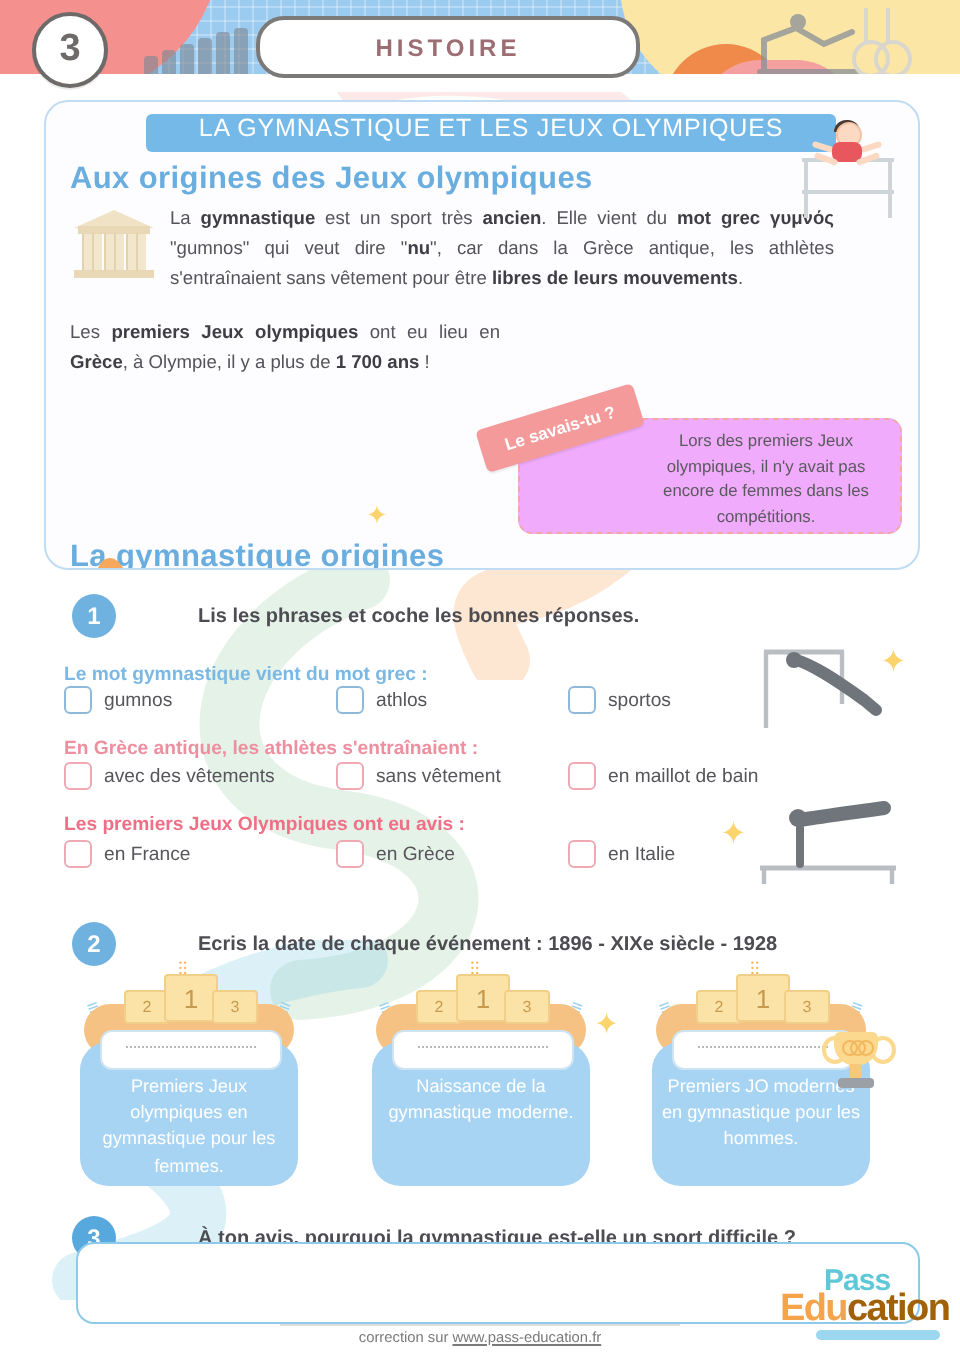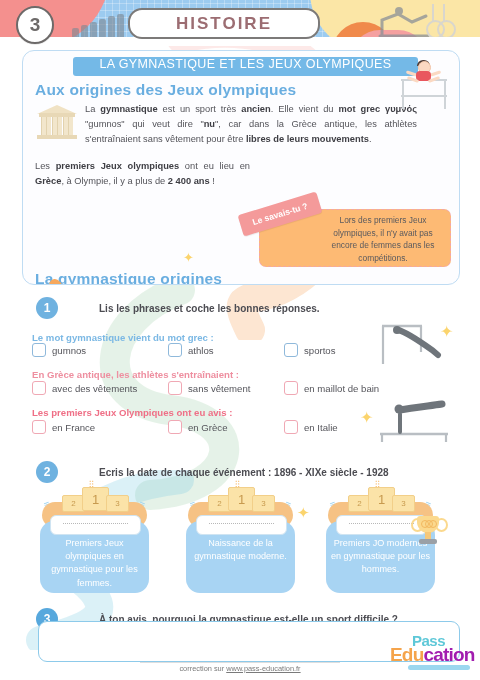--- a/index.html
+++ b/index.html
@@ -23,21 +23,21 @@
   .hdr-white-l{position:absolute;left:0;bottom:0;width:480px;height:9px;background:#ffffff;}
   .hdr-salmon{position:absolute;right:86px;top:22px;width:62px;height:34px;border-radius:32px 32px 0 0;background:#f08a4b;}
   .hdr-salmon2{position:absolute;right:52px;top:30px;width:78px;height:30px;border-radius:40px 40px 0 0;background:#f5a0a0;}
 
   .badge-num{position:absolute;left:16px;top:6px;width:34px;height:34px;border-radius:50%;
     background:#ffffff;border:2px solid #6d6a69;display:flex;align-items:center;justify-content:center;
     font-size:19px;font-weight:bold;color:#6d6a69;box-shadow:0 1px 0 rgba(0,0,0,.08);}
 
   .hist-pill{position:absolute;left:128px;top:8px;width:188px;height:27px;border-radius:14px;
     background:#ffffff;border:2px solid #7c7a79;display:flex;align-items:center;justify-content:center;}
-  .hist-pill span{font-size:17px;font-weight:bold;letter-spacing:2px;color:#9c6d72;}
+  .hist-pill span{font-size:12px;font-weight:bold;letter-spacing:2px;color:#9c6d72;}
 
   .evo{position:absolute;left:72px;top:14px;width:58px;height:26px;display:flex;align-items:flex-end;gap:2px;opacity:.62;}
   .evo i{display:block;background:#7d8894;width:7px;border-radius:2px 2px 0 0;}
 
   .rings{position:absolute;right:14px;top:4px;width:42px;height:34px;}
   .rings b{position:absolute;top:16px;width:15px;height:15px;border:2px solid #d9d6cd;border-radius:50%;display:block;}
   .rings b.r1{left:2px;} .rings b.r2{left:13px;}
   .rings i{position:absolute;top:0;width:2px;height:18px;background:#d9d6cd;display:block;}
   .rings i.s1{left:8px;} .rings i.s2{left:19px;}
 
@@ -63,21 +63,21 @@
   .temple .arch{position:absolute;left:2px;top:10px;width:36px;height:4px;background:#e8d8b6;}
   .temple .cols{position:absolute;left:4px;top:14px;width:32px;height:18px;display:flex;justify-content:space-between;}
   .temple .cols i{display:block;width:4px;height:18px;background:#f2e6cc;border-left:1px solid #e2d2ae;}
   .temple .base{position:absolute;left:0px;top:32px;width:40px;height:4px;background:#e8d8b6;}
 
   .torch{position:absolute;left:20px;top:228px;width:26px;height:42px;}
   .torch .flame{position:absolute;left:5px;top:0;width:15px;height:19px;background:#f7a85c;border-radius:50% 50% 50% 50%/60% 60% 40% 40%;transform:rotate(-8deg);}
   .torch .flame:after{content:"";position:absolute;left:4px;top:5px;width:7px;height:10px;background:#fbd08a;border-radius:50%;}
 
   
-  .savais{position:absolute;left:236px;top:158px;width:190px;height:56px;border:1px dashed #f2a7a7;border-radius:7px;background:#fdba74;text-decoration:underline;}
+  .savais{position:absolute;left:236px;top:158px;width:190px;height:56px;border:1px dashed #f2a7a7;border-radius:7px;background:#f0abfc;text-decoration:underline;}
   .savais-txt{position:absolute;left:60px;top:4px;width:126px;font-size:8.4px;line-height:1.5;color:#5a5a5e;text-align:center;}
   .ribbon{position:absolute;left:216px;top:152px;width:82px;height:22px;background:#f49a9a;border-radius:3px;
     transform:rotate(-17deg);display:flex;align-items:center;justify-content:center;box-shadow:0 1px 1px rgba(0,0,0,.08);}
   .ribbon span{color:#fff;font-size:8.6px;font-weight:bold;}
 
   
   .minigym{position:absolute;right:8px;top:8px;width:54px;height:54px;}
   .bars{position:absolute;left:4px;top:20px;width:46px;height:30px;}
   .bars i{position:absolute;background:#cfd4d8;}
   .bars .b1{left:0;top:0;width:46px;height:2px;}
@@ -138,21 +138,21 @@
 
   
   .ansbox{position:absolute;left:38px;top:621px;width:420px;height:39px;border:1.5px solid #8dcaea;border-radius:9px;background:#fff;}
   .footer{position:absolute;left:0;top:664px;width:480px;text-align:center;font-size:7.4px;color:#7a7a7a;}
   .footer a{color:#7a7a7a;text-decoration:underline;}
   .footer-rule{position:absolute;left:140px;top:662px;width:200px;border-top:1px solid #dedede;}
 
   .logo{position:absolute;right:6px;bottom:10px;width:84px;height:38px;}
   .logo .pass{position:absolute;left:22px;top:0;font-size:15px;font-weight:bold;color:#5ec8d8;letter-spacing:-.5px;}
   .logo .edu{position:absolute;left:0;top:12px;font-size:19px;font-weight:bold;letter-spacing:-.8px;}
-  .logo .edu .o{color:#f5a44b;} .logo .edu .p{color:#a21caf;}
+  .logo .edu .o{color:#f5a44b;} .logo .edu .p{color:#a16207;}
   .logo .bar{position:absolute;left:18px;bottom:0;width:62px;height:5px;border-radius:3px;background:#9bd7ef;}
 
   
   .wm{position:absolute;pointer-events:none;opacity:.45;}
   .wm-pink{left:150px;top:20px;width:230px;height:250px;}
   .wm-green{left:60px;top:280px;width:240px;height:240px;}
   .wm-orange{left:190px;top:160px;width:200px;height:180px;}
   .wm-cyan{left:10px;top:470px;width:200px;height:180px;}
 </style>
 </head>
@@ -229,21 +229,21 @@
           <i></i>
           <i></i>
           <i></i>
           <i></i>
           <i></i>
         </div>
       <div class="base"></div>
     </div>
 
     <div class="para p1">La <b>gymnastique</b> est un sport très <b>ancien</b>. Elle vient du <b>mot grec γυμνός</b> "gumnos" qui veut dire "<b>nu</b>", car dans la Grèce antique, les athlètes s'entraînaient sans vêtement pour être <b>libres de leurs mouvements</b>.</div>
-    <div class="para p2">Les <b>premiers Jeux olympiques</b> ont eu lieu en <b>Grèce</b>, à Olympie, il y a plus de <b>2 400 ans</b> !</div>
+    <div class="para p2">Les <b>premiers Jeux olympiques</b> ont eu lieu en <b>Grèce</b>, à Olympie, il y a plus de <b>1 700 ans</b> !</div>
 
     <div class="savais">
 
       <div class="savais-txt">Lors des premiers Jeux olympiques, il n'y avait pas encore de femmes dans les compétitions.</div>
     </div>
     <div class="ribbon">
       <span>Le savais-tu ?</span>
     </div>
 
     <div class="h2 b">La gymnastique origines</div>

